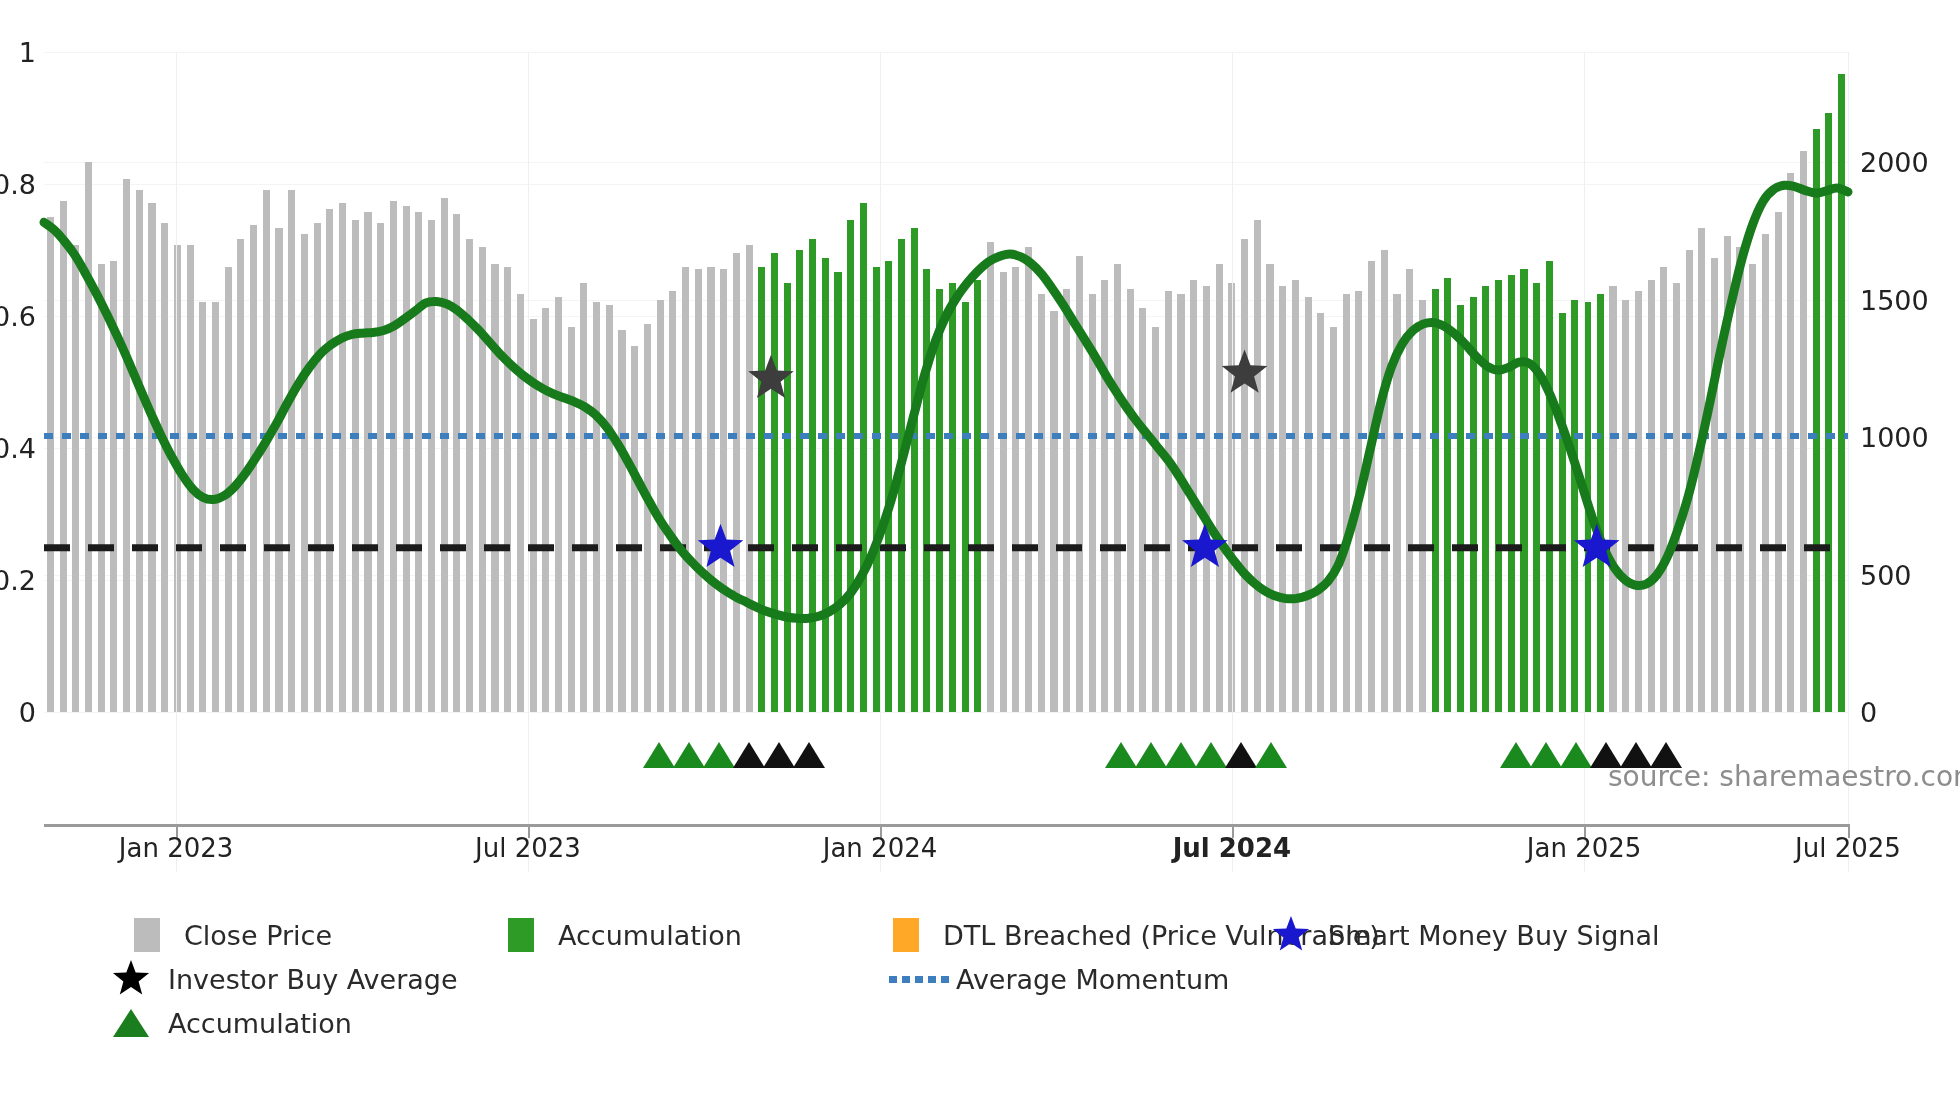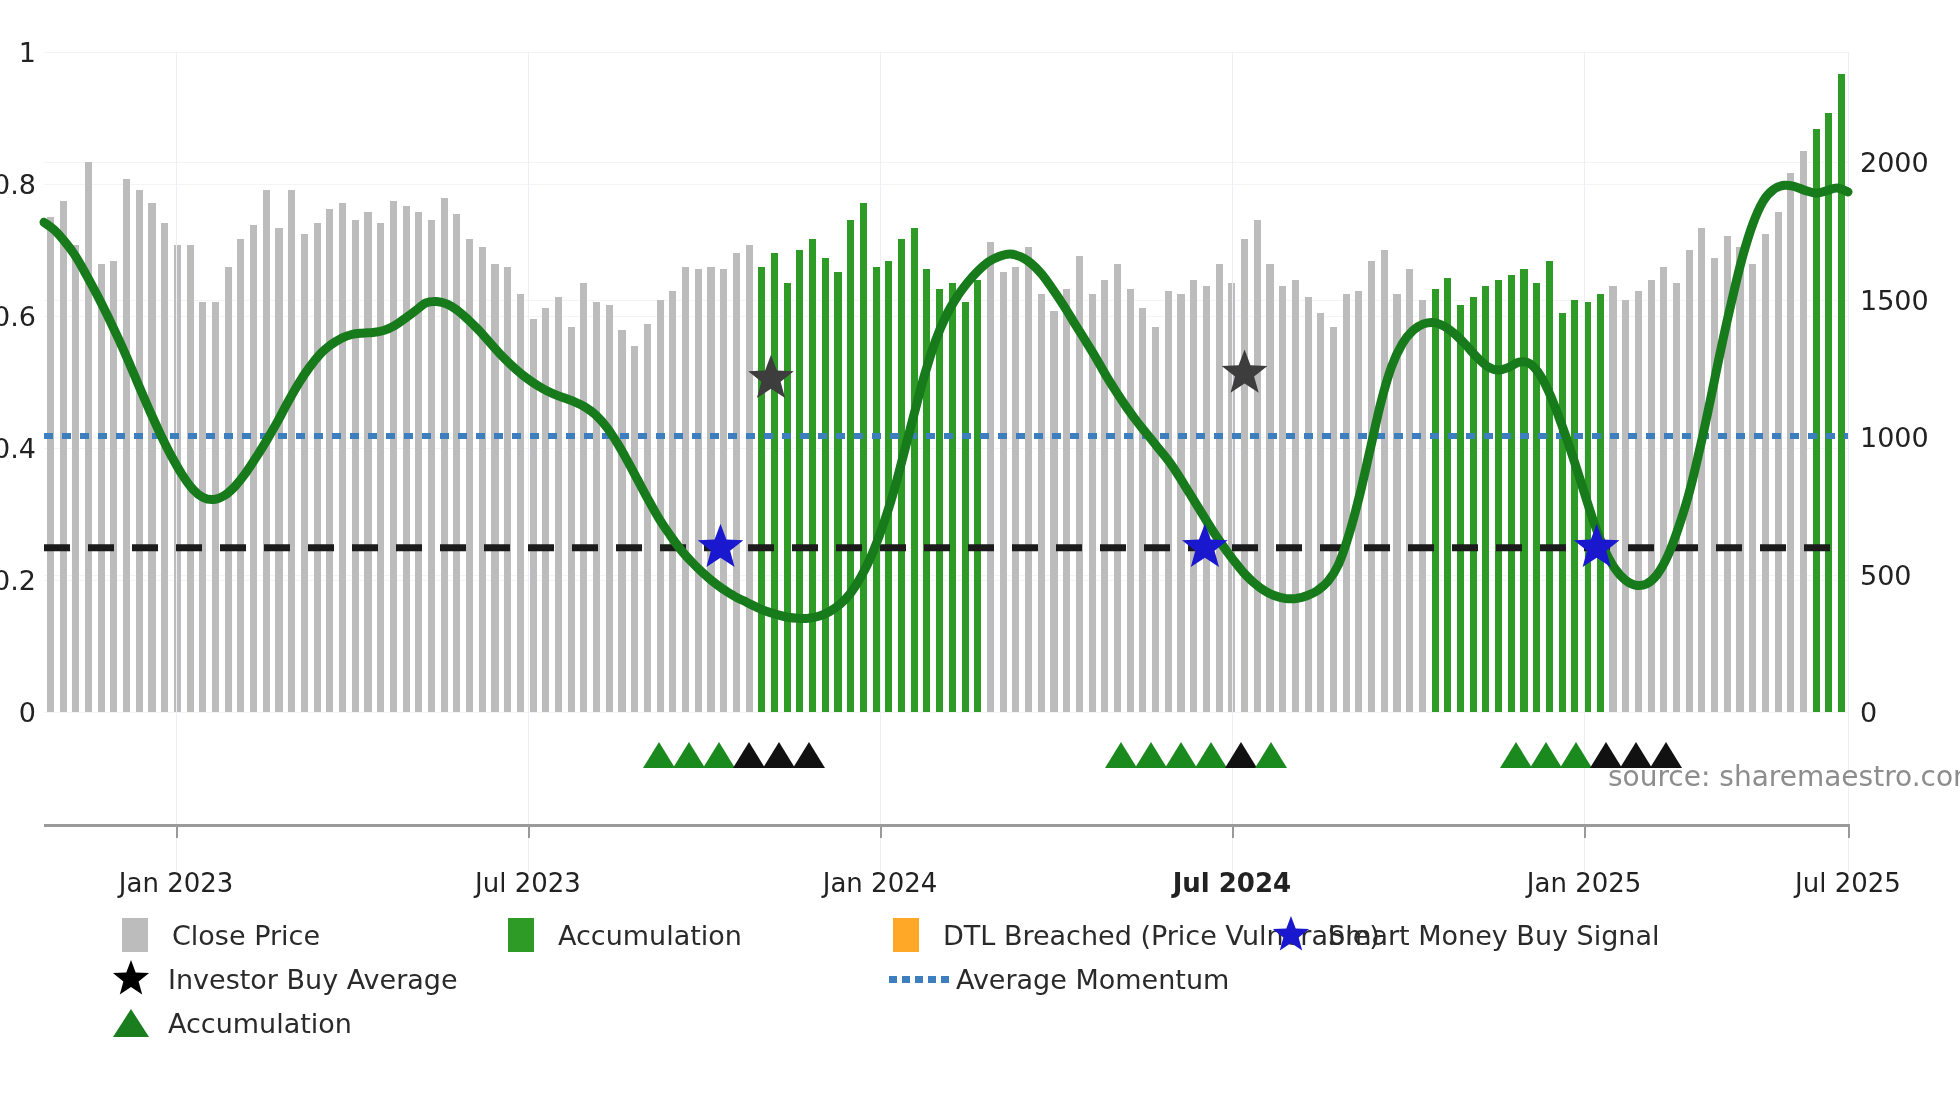--- a/index.html
+++ b/index.html
@@ -15,21 +15,21 @@
   .ytick-right{position:absolute;left:1816px;transform:translateY(-50%);
     font-size:27px;color:#222;white-space:nowrap;}
 
   .gridline{position:absolute;left:0;width:1804px;height:1px;background:#f2f4f7;}
 
   .vgrid{position:absolute;top:0;width:1px;background:#eceff3;}
 
   
   #xaxisline{position:absolute;left:44px;top:824px;width:1804px;height:3px;background:#9a9a9a;}
   .xtickmark{position:absolute;top:824px;width:2px;height:14px;background:#9a9a9a;}
-  .xticklabel{position:absolute;top:868px;transform:translateX(-50%);
+  .xticklabel{position:absolute;top:833px;transform:translateX(-50%);
     font-size:26px;color:#222;white-space:nowrap;}
 
   
   .bar{position:absolute;bottom:0;}
 
   
   svg.ov{position:absolute;left:0;top:0;overflow:visible;pointer-events:none;}
   .tri{position:absolute;bottom:0;width:0;height:0;
        border-left:16px solid transparent;border-right:16px solid transparent;}
 
@@ -277,21 +277,21 @@
       <div class="tri" style="position: absolute; left: 1559.83px; top: 0px; border-bottom: 26px solid rgb(26, 138, 30);"></div>
       <div class="tri" style="position: absolute; left: 1589.83px; top: 0px; border-bottom: 26px solid rgb(17, 17, 17);"></div>
       <div class="tri" style="position: absolute; left: 1619.83px; top: 0px; border-bottom: 26px solid rgb(17, 17, 17);"></div>
       <div class="tri" style="position: absolute; left: 1649.83px; top: 0px; border-bottom: 26px solid rgb(17, 17, 17);"></div>
     </div>
 
   <div id="source">source: sharemaestro.com</div>
 
   <div id="legend">
       <div class="lrow">
-        <div class="litem" style="left: 4px;">
+        <div class="litem" style="left: 16px;">
           <div class="lglyph">
             <div class="sw" style="background: rgb(188, 188, 188);"></div>
           </div>
           <div class="ltext">Close Price</div>
         </div>
         <div class="litem" style="left: 390px;">
           <div class="lglyph">
             <div class="sw" style="background: rgb(46, 155, 39);"></div>
           </div>
           <div class="ltext">Accumulation</div>

